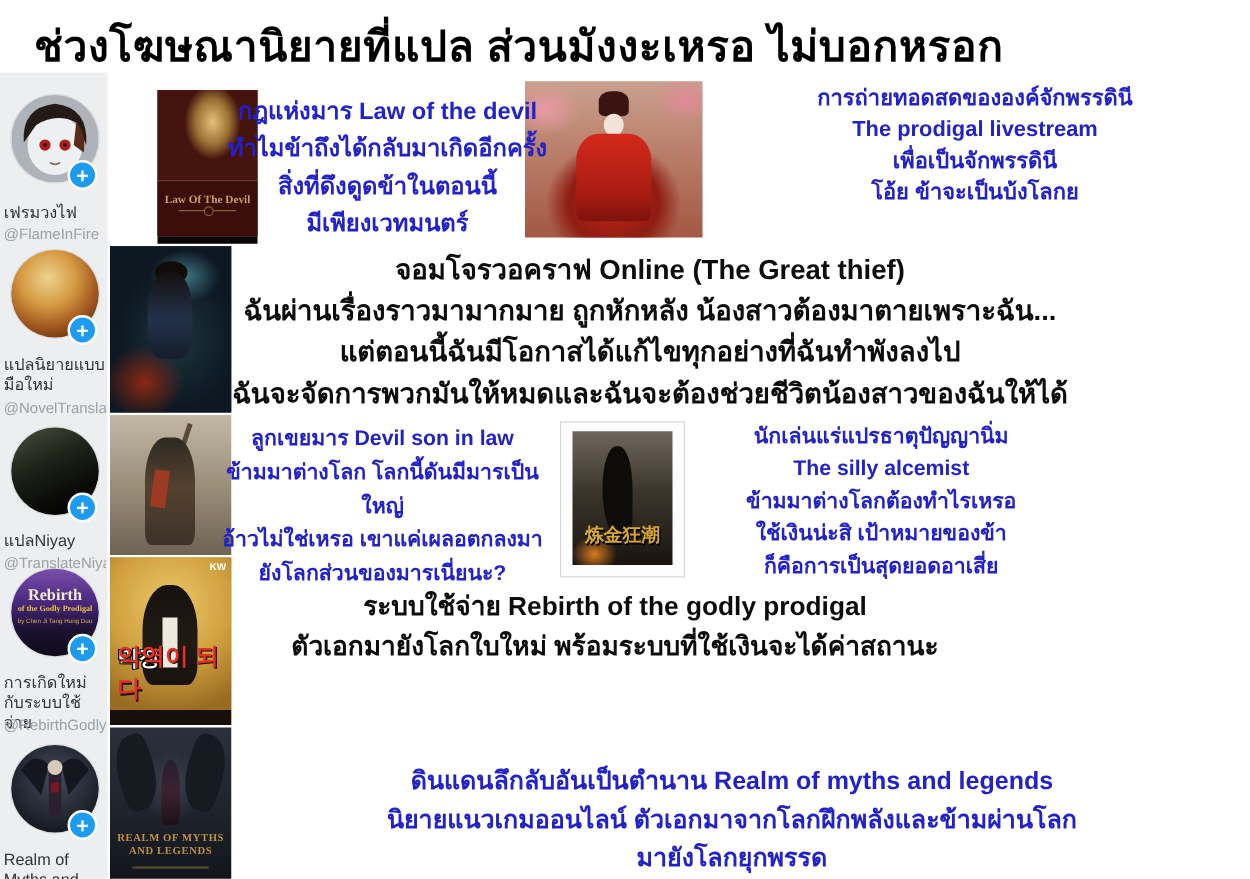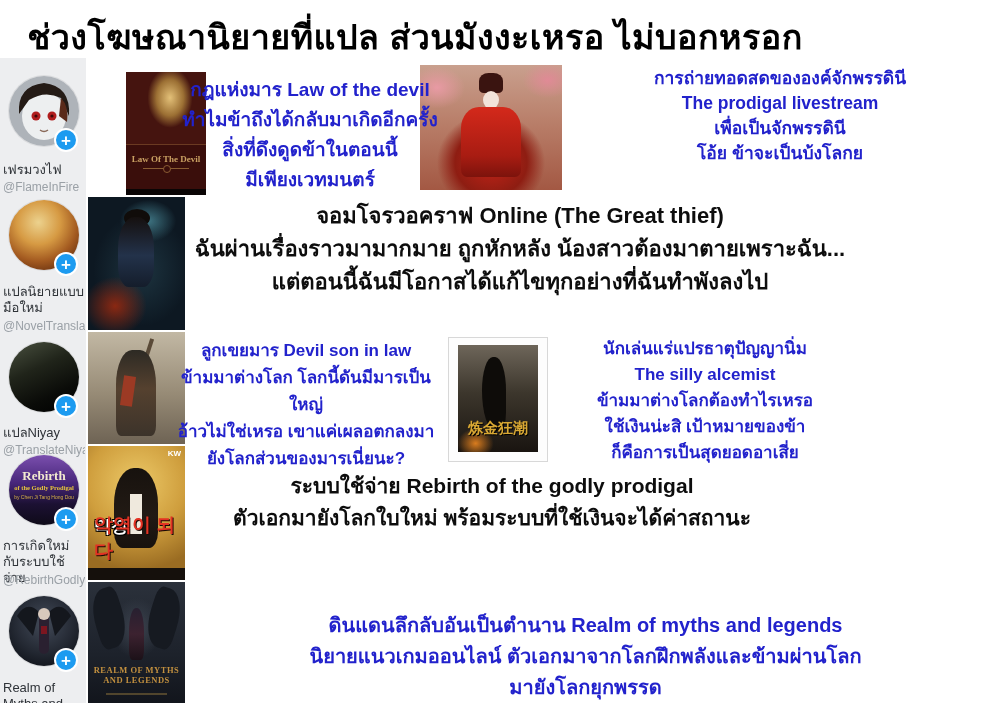--- a/index.html
+++ b/index.html
@@ -255,20 +255,21 @@
     <div>การถ่ายทอดสดขององค์จักพรรดินี</div>
     <div>The prodigal livestream</div>
     <div>เพื่อเป็นจักพรรดินี</div>
     <div>โอ้ย ข้าจะเป็นบ้งโลกย</div>
   </div>
 
   <div class="tblock tblack tb-thief">
     <div>จอมโจรวอคราฟ Online (The Great thief)</div>
     <div>ฉันผ่านเรื่องราวมามากมาย ถูกหักหลัง น้องสาวต้องมาตายเพราะฉัน...</div>
     <div>แต่ตอนนี้ฉันมีโอกาสได้แก้ไขทุกอย่างที่ฉันทำพังลงไป</div>
+    <div>ฉันจะจัดการพวกมันให้หมดและฉันจะต้องช่วยชีวิตน้องสาวของฉันให้ได้</div>
   </div>
 
   <div class="tblock tblue tb-devilson">
     <div>ลูกเขยมาร Devil son in law</div>
     <div>ข้ามมาต่างโลก โลกนี้ดันมีมารเป็นใหญ่</div>
     <div>อ้าวไม่ใช่เหรอ เขาแค่เผลอตกลงมา</div>
     <div>ยังโลกส่วนของมารเนี่ยนะ?</div>
   </div>
 
   <div class="tblock tblue tb-alch">

